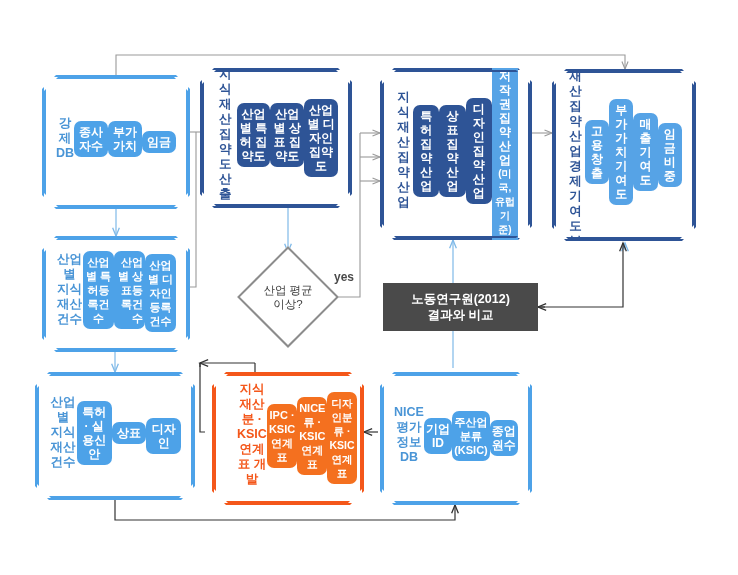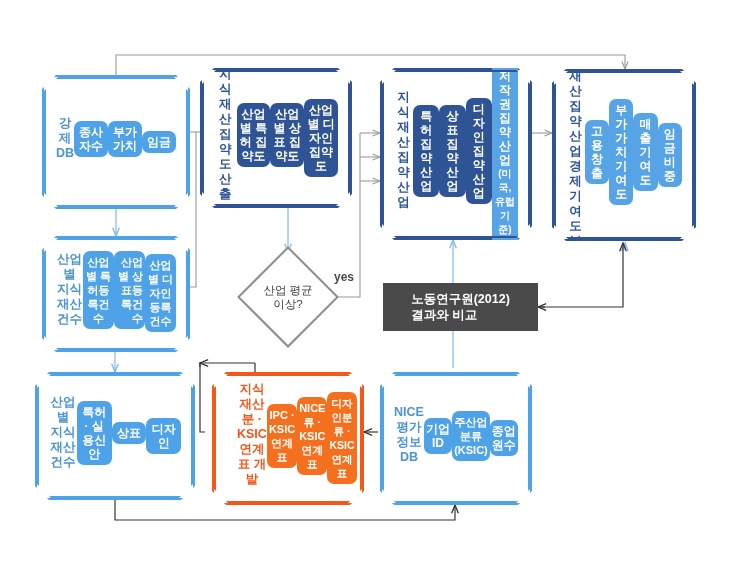--- a/index.html
+++ b/index.html
@@ -91,21 +91,21 @@
     font-size: 12px; font-weight: bold; color: #4a4a4a;
   }
 
   
   .graybox {
     position: absolute;
     background: #4a4a4a;
     color: #ffffff;
     font-size: 12.5px; font-weight: bold; line-height: 16px;
     display: flex; align-items: center; justify-content: center;
-    text-align: left; white-space: pre-line;
+    text-align: center; white-space: pre-line;
   }
 </style>
 </head>
 <body>
 
 <div id="canvas">
 
   <svg id="wires" viewBox="0 0 738 575" xmlns="http://www.w3.org/2000/svg">
     <defs>
       <marker id="agray" markerWidth="9" markerHeight="9" refX="7.4" refY="3.2" orient="auto" markerUnits="strokeWidth">

